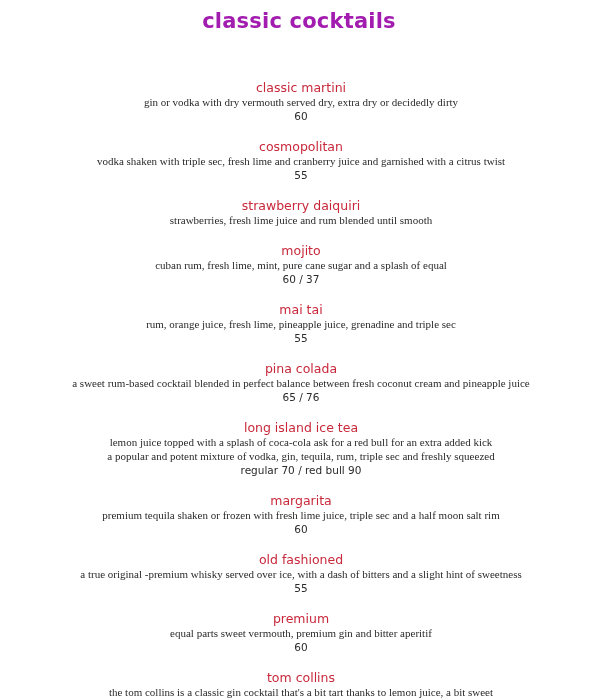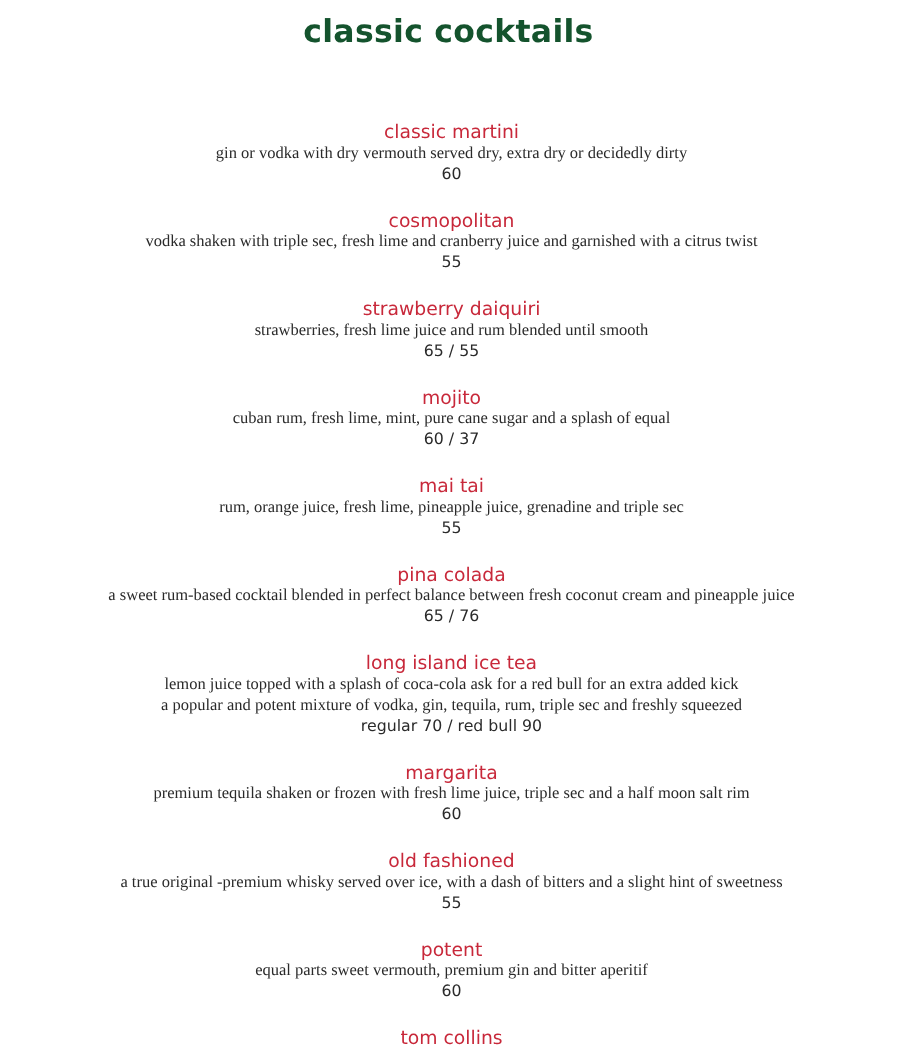--- a/index.html
+++ b/index.html
@@ -6,21 +6,21 @@
     body {
       width: 602px; height: 700px; overflow: hidden;
       font-family: "DejaVu Sans", sans-serif;
       color: #222222;
       text-align: center;
     }
     .page-title {
       font-family: "DejaVu Sans", sans-serif;
       font-weight: bold;
       font-size: 21px;
-      color: #14532d;
+      color: #a21caf;
       margin: 0;
       position: absolute; left: 0; right: 4px; top: 9px;
       letter-spacing: 0.2px;
     }
     .menu { position: absolute; left: 0; right: 0; top: 80px; }
     .item { margin: 0 0 16px 0; }
     .item-name {
       color: #c8283a;
       font-weight: normal;
       font-size: 12.5px;
@@ -54,21 +54,20 @@
 
   <div class="item">
     <div class="item-name">cosmopolitan</div>
     <div class="item-desc">vodka shaken with triple sec, fresh lime and cranberry juice and garnished with a citrus twist</div>
     <div class="item-price">55</div>
   </div>
 
   <div class="item">
     <div class="item-name">strawberry daiquiri</div>
     <div class="item-desc">strawberries, fresh lime juice and rum blended until smooth</div>
-    <div class="item-price">65 / 55</div>
   </div>
 
   <div class="item">
     <div class="item-name">mojito</div>
     <div class="item-desc">cuban rum, fresh lime, mint, pure cane sugar and a splash of equal</div>
     <div class="item-price">60 / 37</div>
   </div>
 
   <div class="item">
     <div class="item-name">mai tai</div>
@@ -95,21 +94,21 @@
     <div class="item-price">60</div>
   </div>
 
   <div class="item">
     <div class="item-name">old fashioned</div>
     <div class="item-desc">a true original -premium whisky served over ice, with a dash of bitters and a slight hint of sweetness</div>
     <div class="item-price">55</div>
   </div>
 
   <div class="item">
-    <div class="item-name">potent</div>
+    <div class="item-name">premium</div>
     <div class="item-desc">equal parts sweet vermouth, premium gin and bitter aperitif</div>
     <div class="item-price">60</div>
   </div>
 
   <div class="item">
     <div class="item-name">tom collins</div>
     <div class="item-desc">the tom collins is a classic gin cocktail that's a bit tart thanks to lemon juice, a bit sweet</div>
 
   </div>
 

